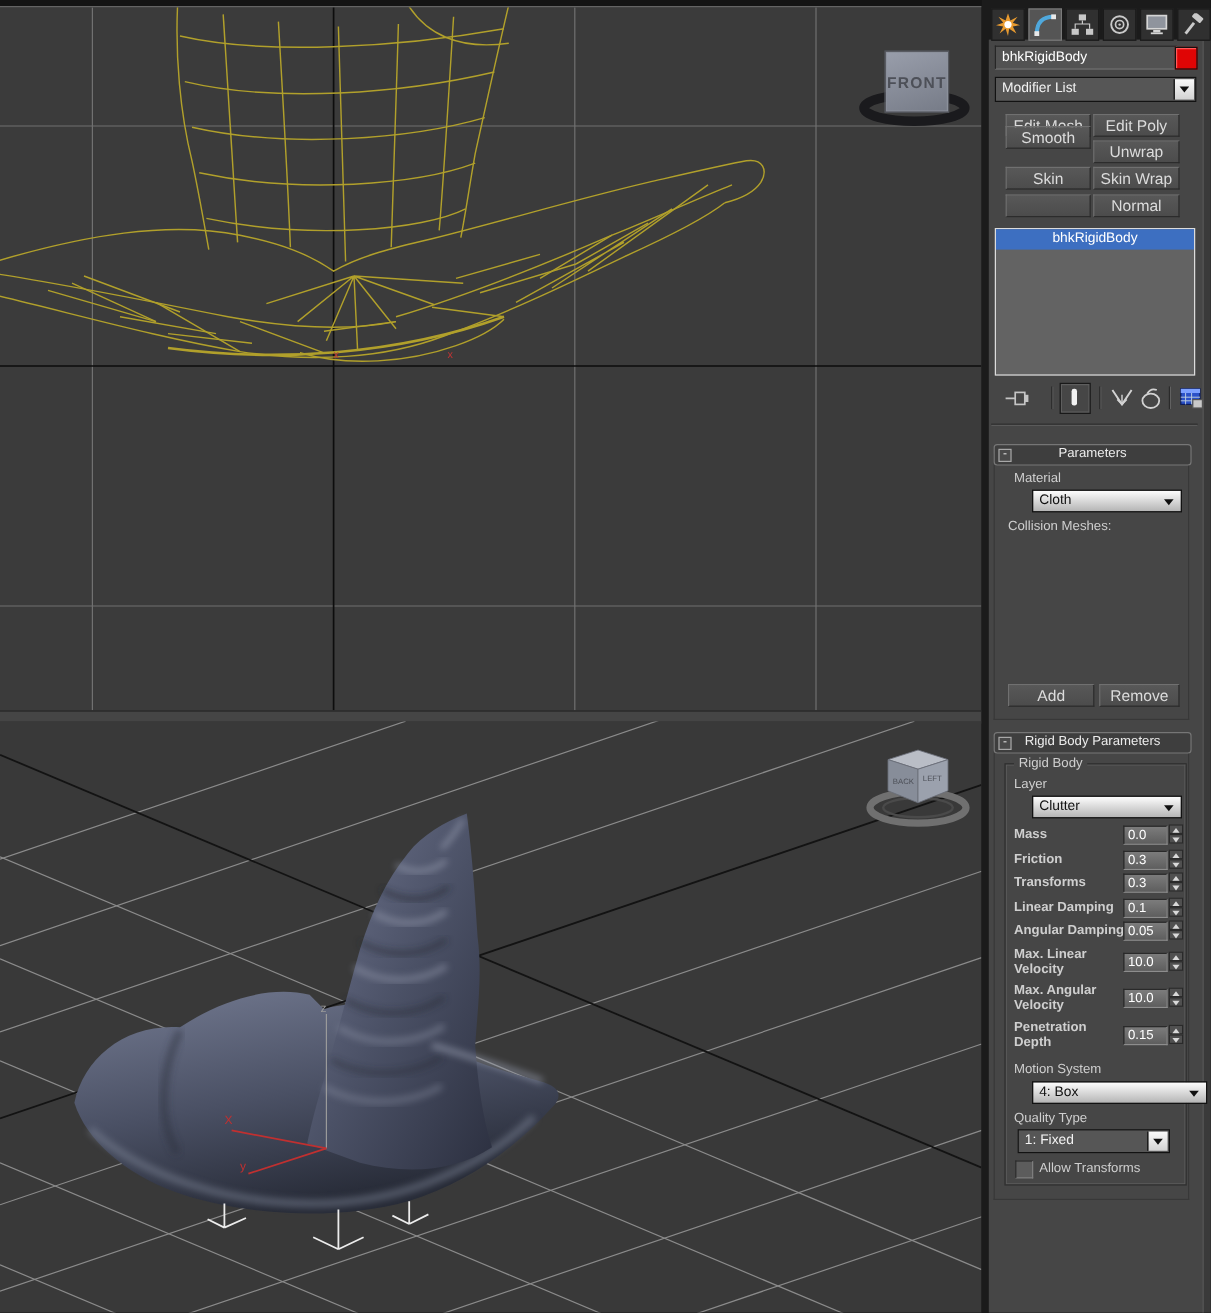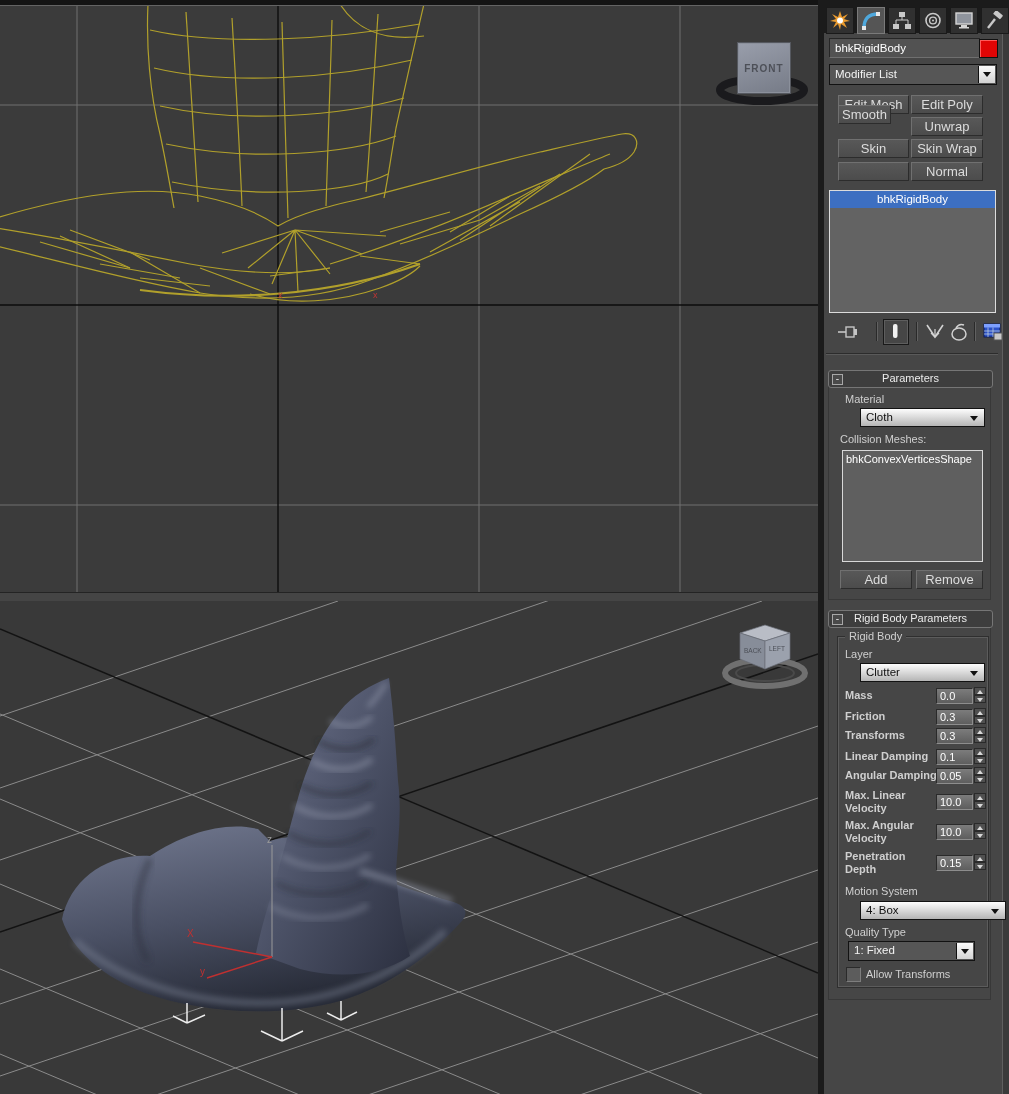--- a/index.html
+++ b/index.html
@@ -13,21 +13,21 @@
   .vp{position:absolute;left:0;background:#3b3b3b;overflow:hidden;}
   .vp-front{top:5px;height:587px;width:818px;border-top:1px solid #646464;}
   .vp-divider{position:absolute;top:592px;left:0;width:818px;height:9px;background:#454545;
     border-top:1px solid #242424;border-bottom:1px solid #242424;}
   .vp-persp{top:601px;height:493px;width:818px;background:#393939;}
   .vp svg{position:absolute;left:0;top:0;}
   
   .viewcube-front{position:absolute;left:737px;top:36px;width:52px;height:50px;
     background:linear-gradient(160deg,#999eab,#767b87);border:1px solid #55585f;
     box-shadow:inset 0 0 0 1px #8b909b;display:flex;align-items:center;justify-content:center;
-    color:#4d5058;font-size:10px;font-weight:bold;letter-spacing:1px;z-index:3;}
+    color:#4d5058;font-size:13px;font-weight:bold;letter-spacing:1px;z-index:3;}
   
   .cmd-panel{position:absolute;left:818px;top:0;width:191px;height:1094px;background:#1b1b1b;}
   .panel-face{position:absolute;left:6px;top:33px;width:178px;height:1061px;background:#464646;}
   .panel-right-strip{position:absolute;left:184px;top:33px;width:7px;height:1061px;background:#3a3a3a;border-left:1px solid #5f5f5f;}
   .tabs{position:absolute;left:8px;top:7px;height:25px;display:flex;gap:3px;}
   .tab{width:26px;height:25px;background:#303030;border:1px solid #1a1a1a;display:flex;align-items:center;justify-content:center;}
   .tab.active{background:#555;border:1px solid #7a7a7a;}
   .name-field{position:absolute;left:11px;top:38px;width:145px;height:18px;background:#525252;
     border:1px solid #262626;border-bottom-color:#6f6f6f;border-right-color:#6f6f6f;
     color:#fff;font-size:11.5px;line-height:18px;padding-left:5px;}
@@ -273,21 +273,21 @@
 
   <div class="combo combo-dark mod-list">
     <span>Modifier List</span>
     <span class="arr-box">
         <i></i>
       </span>
   </div>
 
   <div class="btn" style="left:20px;top:95px;width:71px">Edit Mesh</div>
   <div class="btn" style="left:93px;top:95px;width:72px">Edit Poly</div>
-  <div class="btn" style="left:20px;top:105px;width:53px">Smooth</div>
+  <div class="btn" style="left:20px;top:105px;width:71px">Smooth</div>
   <div class="btn" style="left:93px;top:117px;width:72px">Unwrap UVW</div>
   <div class="btn" style="left:20px;top:139px;width:71px">Skin</div>
   <div class="btn" style="left:93px;top:139px;width:72px">Skin Wrap</div>
   <div class="btn" style="left:20px;top:162px;width:71px"></div>
   <div class="btn" style="left:93px;top:162px;width:72px">Normal</div>
 
   <div class="stack-list">
     <div class="stack-row sel">bhkRigidBody</div>
   </div>
 
@@ -326,23 +326,20 @@
   <div class="roll-body" style="top:378px;height:222px"></div>
   <div class="roll-head" style="top:370px">
     <span class="roll-min">-</span>
     <span>Parameters</span>
   </div>
   <div class="lbl" style="left:27px;top:393px">Material</div>
   <div class="combo combo-light" style="left:30px;top:408px;width:125px">
     <span>Cloth</span><span class="arr"></span>
   </div>
   <div class="lbl" style="left:22px;top:433px">Collision Meshes:</div>
-  <div class="listbox" style="left:24px;top:450px;width:141px;height:112px">
-    <div>bhkConvexVerticesShape</div>
-  </div>
   <div class="btn" style="left:22px;top:570px;width:72px">Add</div>
   <div class="btn" style="left:98px;top:570px;width:67px">Remove</div>
 
   <div class="roll-body" style="top:618px;height:382px"></div>
   <div class="roll-head" style="top:610px">
     <span class="roll-min">-</span>
     <span>Rigid Body Parameters</span>
   </div>
   <div class="groupbox" style="left:19px;top:636px;width:150px;height:350px">
     <span class="group-label">Rigid Body</span>

